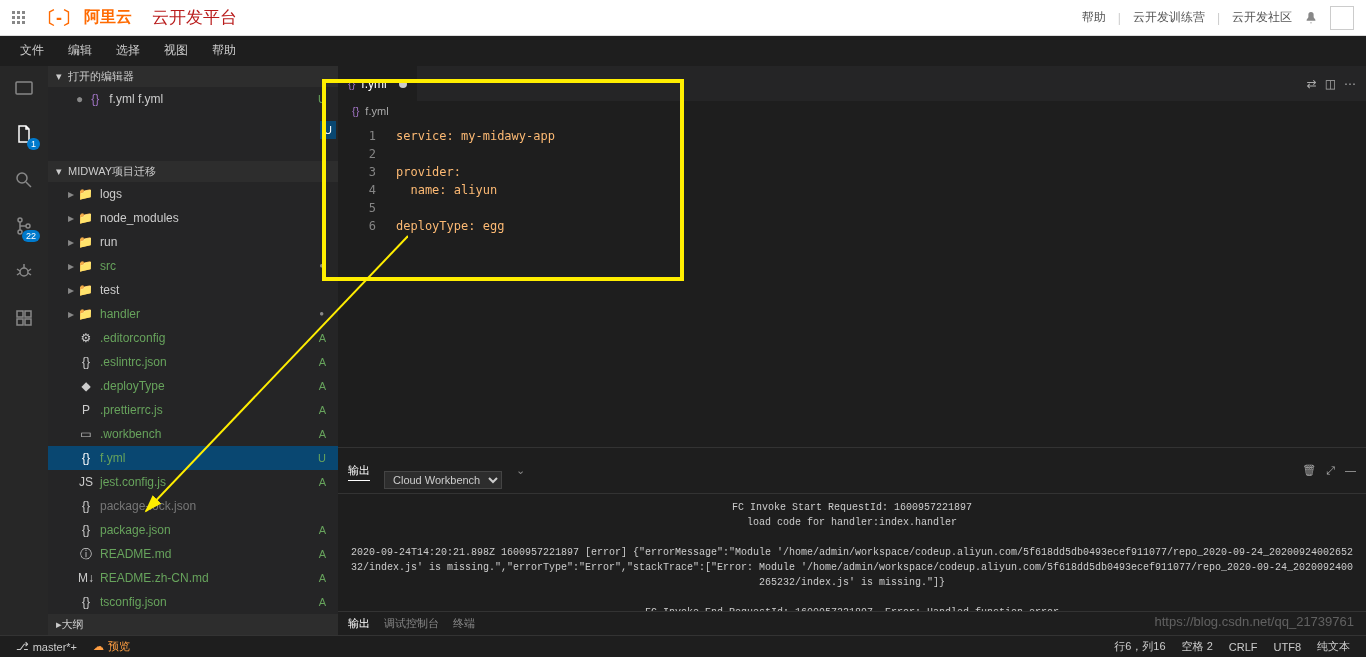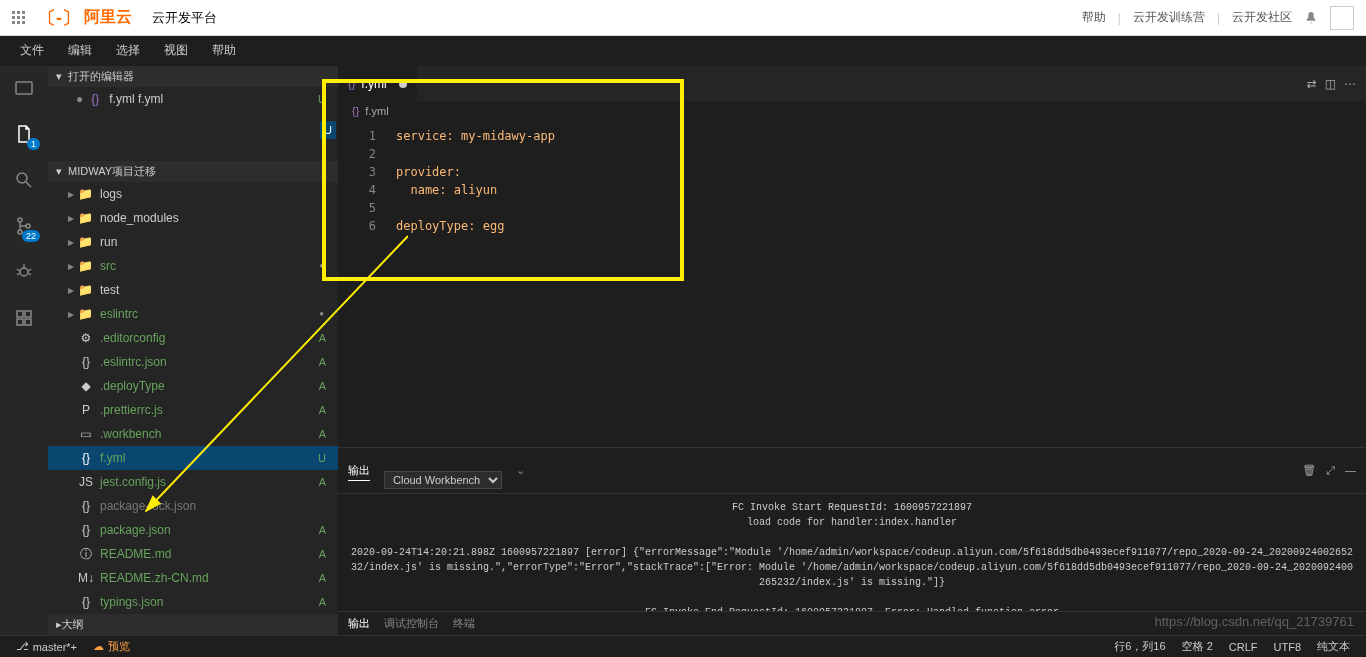--- a/index.html
+++ b/index.html
@@ -4,21 +4,21 @@
 <style>
 * { margin: 0; padding: 0; box-sizing: border-box; }
 body { font-family: "Microsoft YaHei", Arial, sans-serif; font-size: 12px; background: #1e1e1e; color: #ccc; width: 1366px; height: 657px; overflow: hidden; }
 
 
 .top-header { height: 36px; background: #fff; display: flex; align-items: center; padding: 0 12px; border-bottom: 1px solid #ddd; }
 .apps-icon { width: 14px; height: 14px; display: grid; grid-template-columns: repeat(3,3px); grid-template-rows: repeat(3,3px); gap: 2px; margin-right: 12px; cursor: pointer; }
 .apps-icon span { background: #888; }
 .logo { display: flex; align-items: center; color: #ff6a00; font-weight: bold; font-size: 16px; margin-right: 20px; }
 .logo-icon { font-size: 18px; margin-right: 4px; }
-.platform-title { color: #000000; font-size: 13px; }
+.platform-title { color: #b91c1c; font-size: 17px; }
 .header-right { margin-left: auto; display: flex; align-items: center; gap: 12px; color: #555; }
 .header-right .sep { color: #ccc; }
 .header-right .link { cursor: pointer; }
 .bell-icon { width: 14px; height: 14px; cursor: pointer; }
 .avatar-box { width: 24px; height: 24px; border: 1px solid #ccc; }
 
 
 .menu-bar { height: 30px; background: #1e1e1e; display: flex; align-items: center; padding: 0 8px; }
 .menu-item { padding: 0 12px; color: #ccc; cursor: pointer; line-height: 30px; font-family: Liberation Mono, monospace; }
 
@@ -214,21 +214,21 @@
           <span class="dot">●</span>
         </div>
         <div class="file-row">
           <span style="width:10px;color:#888;">▸</span>
           <span class="icon">📁</span>
           <span class="" style="">test</span>
         </div>
         <div class="file-row">
           <span style="width:10px;color:#888;">▸</span>
           <span class="icon">📁</span>
-          <span class="green-text" style="">eslintrc</span>
+          <span class="green-text" style="">handler</span>
           <span class="dot">●</span>
         </div>
         <div class="file-row">
           <span style="width:10px;color:#888;"></span>
           <span class="icon">⚙</span>
           <span class="green-text" style="">.editorconfig</span>
           <span class="status">A</span>
         </div>
         <div class="file-row">
           <span style="width:10px;color:#888;"></span>
@@ -285,21 +285,21 @@
         </div>
         <div class="file-row">
           <span style="width:10px;color:#888;"></span>
           <span class="icon">M↓</span>
           <span class="green-text" style="">README.zh-CN.md</span>
           <span class="status">A</span>
         </div>
         <div class="file-row">
           <span style="width:10px;color:#888;"></span>
           <span class="icon">{}</span>
-          <span class="green-text" style="">typings.json</span>
+          <span class="green-text" style="">tsconfig.json</span>
           <span class="status">A</span>
         </div>
       </div>
     <div style="flex:1;"></div>
     <div class="outline-row">
         <span class="chevron">▸</span>
         <span>大纲</span>
       </div>
   </div>
 

